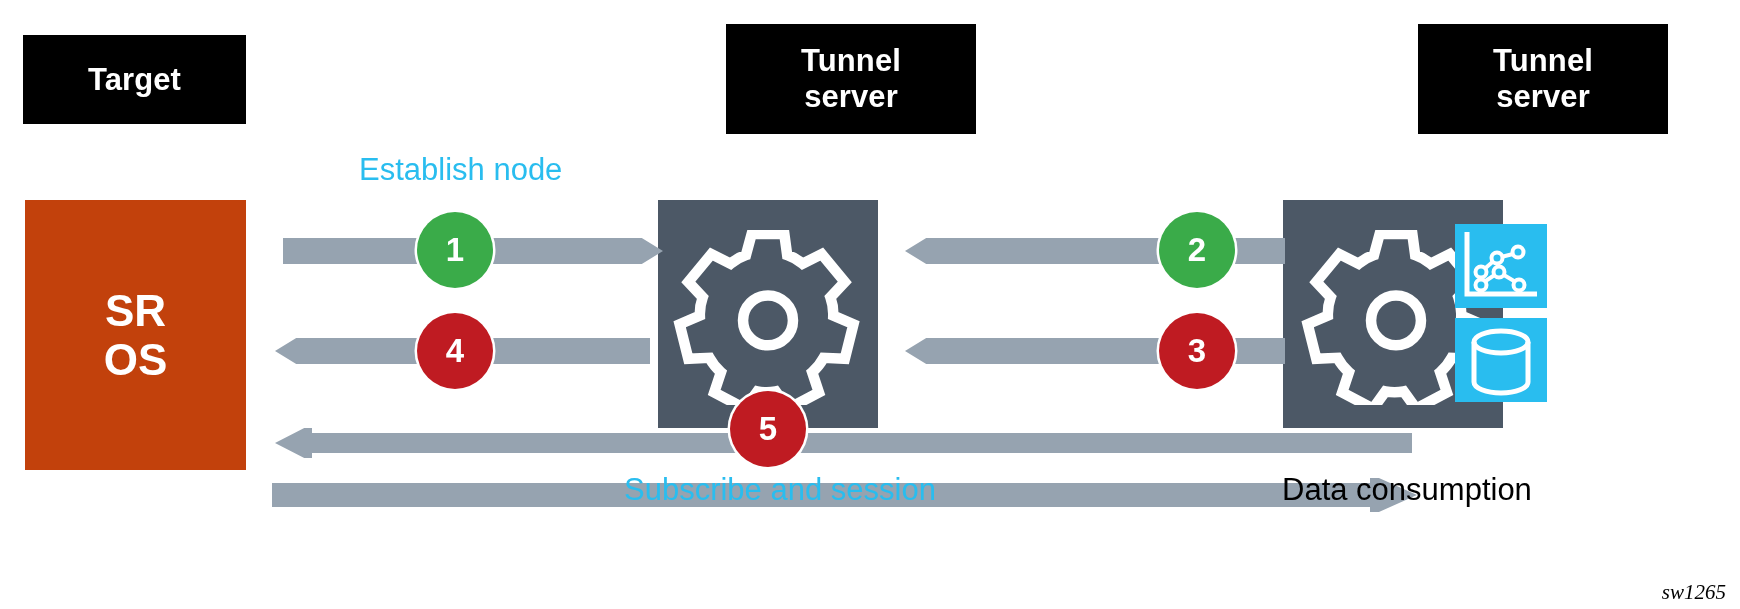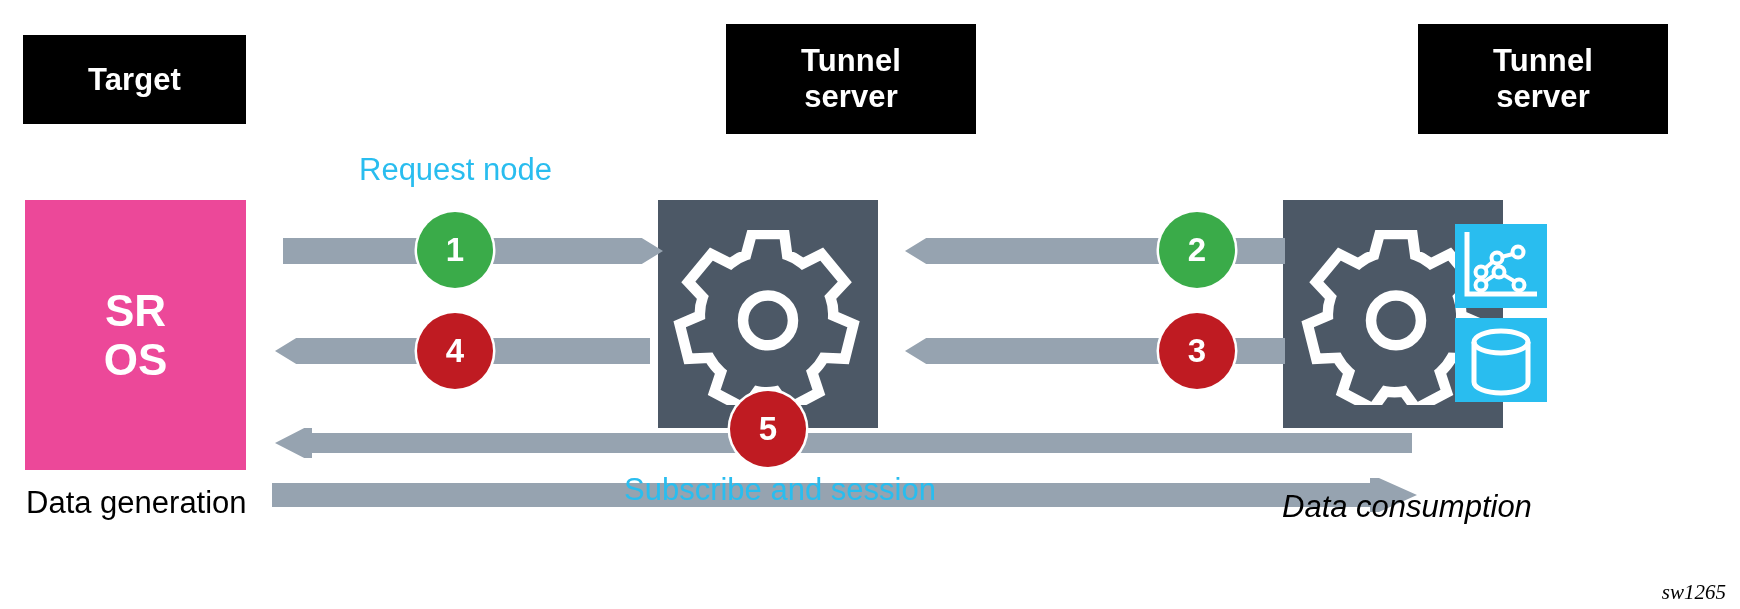--- a/index.html
+++ b/index.html
@@ -19,21 +19,21 @@
     text-align:center;font-weight:bold;font-size:31px;line-height:1.16;
     letter-spacing:.1px;
   }
   #hdr-target{left:23px;top:35px;width:223px;height:89px;}
   #hdr-server{left:726px;top:24px;width:250px;height:110px;}
   #hdr-client{left:1418px;top:24px;width:250px;height:110px;}
 
   
   #srosbox{
     position:absolute;left:25px;top:200px;width:221px;height:270px;
-    background:#ec4899;color:#ffffff;
+    background:#c2410c;color:#ffffff;
     display:flex;flex-direction:column;align-items:center;justify-content:center;
     font-weight:bold;font-size:44px;line-height:1.12;
   }
 
   
   .devbox{position:absolute;background:#4c5866;}
   #dev-server{left:658px;top:200px;width:220px;height:228px;}
   #dev-client{left:1283px;top:200px;width:220px;height:228px;}
   .gear{position:absolute;}
   #gear-server{left:672px;top:230px;width:192px;height:175px;}
@@ -192,21 +192,20 @@
   <div class="step red" style="left:1159px;top:313px;">
     <span>3</span>
   </div>
   <div class="step red" style="left:417px;top:313px;">
     <span>4</span>
   </div>
   <div class="step red" style="left:730px;top:391px;">
     <span>5</span>
   </div>
 
-  <div class="clabel" style="left:359px;top:152px;">Request node</div>
+  <div class="clabel" style="left:359px;top:152px;">Establish node</div>
   <div class="clabel" style="left:624px;top:472px;">Subscribe and session</div>
 
-  <div class="blabel" style="left:26px;top:485px;">Data generation</div>
-  <div class="blabel" style="left:1282px;top:489px;font-style:italic;">Data consumption</div>
+  <div class="blabel" style="left:1282px;top:472px;">Data consumption</div>
 
   <div id="watermark">sw1265</div>
 
 </div>
 
 </body></html>

